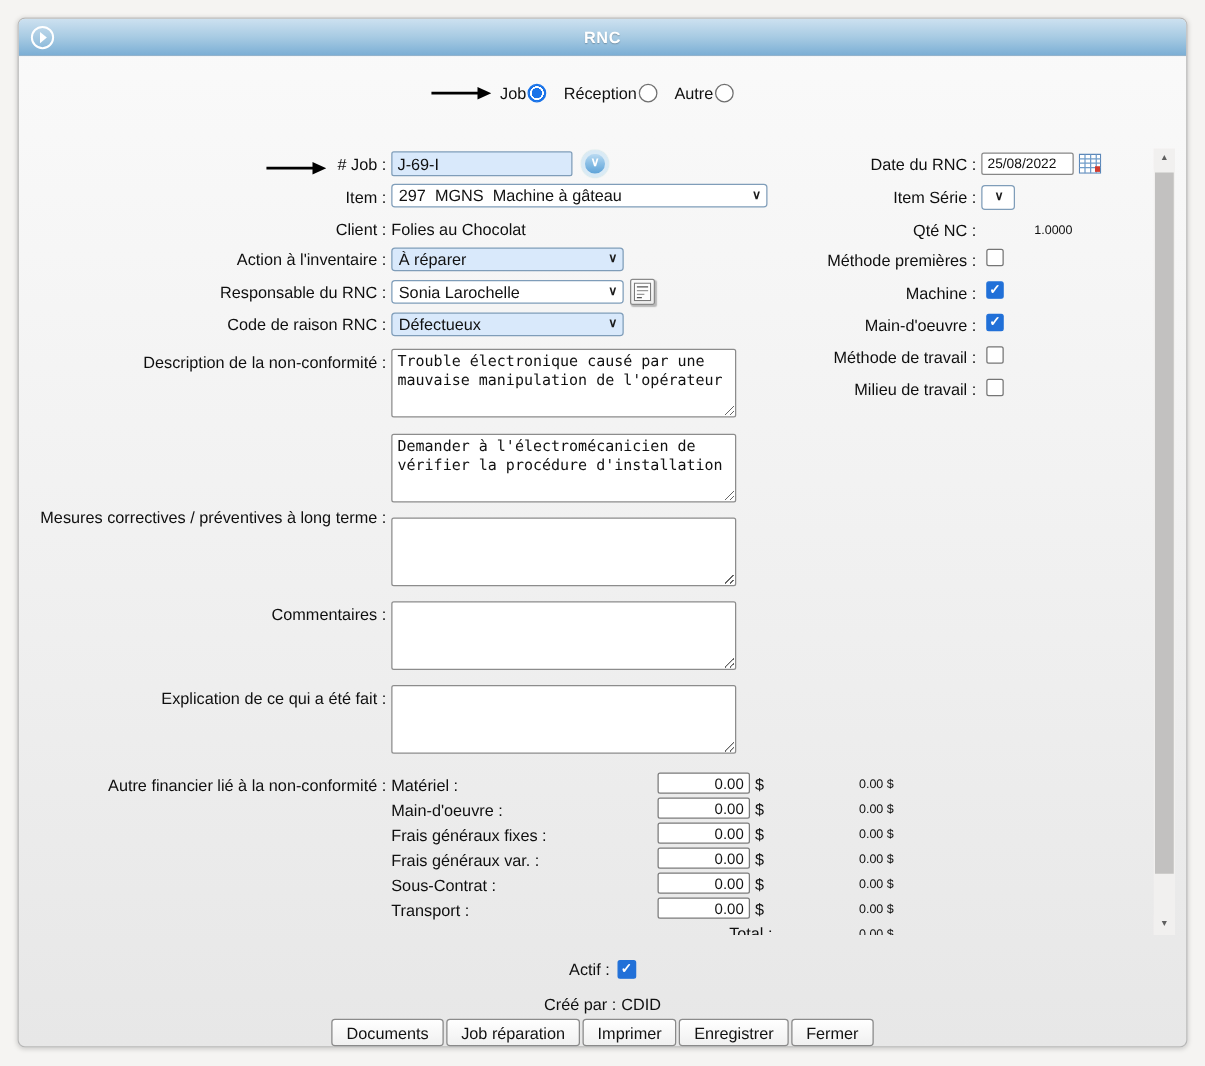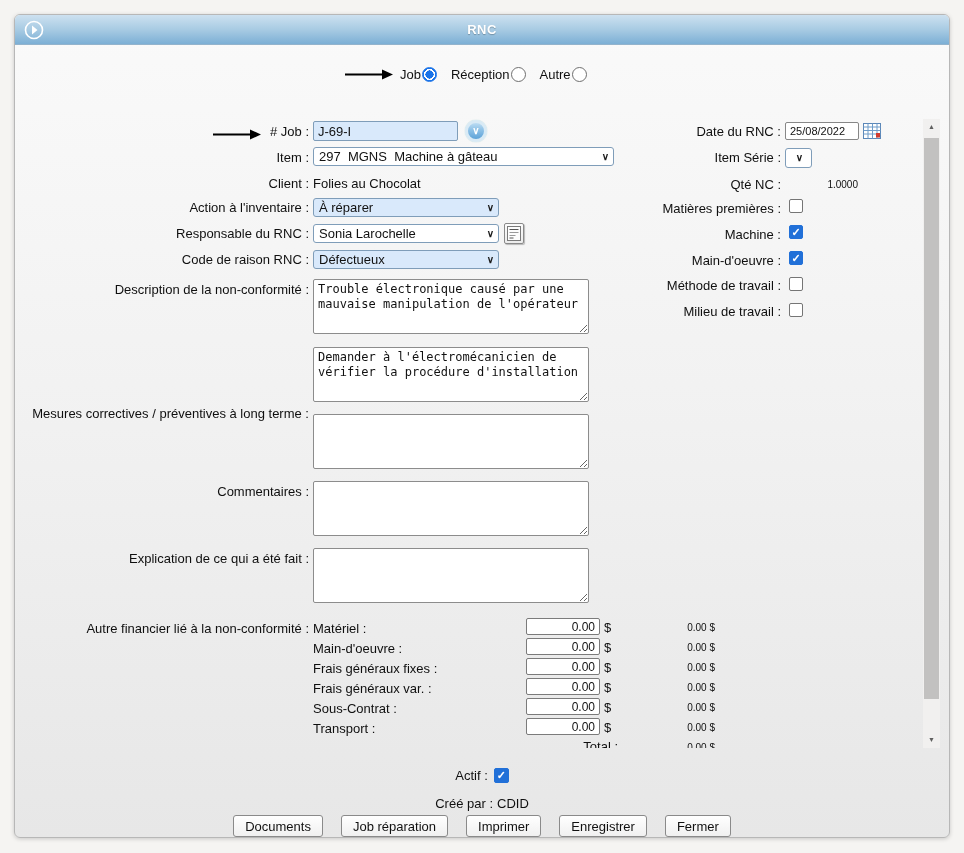--- a/index.html
+++ b/index.html
@@ -178,21 +178,21 @@
     <span class="lbl r" style="top:57px;">Client :</span>
     <span class="val" style="left:298px;top:57px;">Folies au Chocolat</span>
     <span class="lbl rr" style="top:58px;">Qté NC :</span>
     <span class="val small" style="right:65px;top:60px;">1.0000</span>
 
     <span class="lbl r" style="top:81px;">Action à l'inventaire :</span>
     <div class="sel blue" style="left:298px;top:79px;width:186px;">
       <span class="seltext">À réparer</span>
       <span class="chev">∨</span>
     </div>
-    <span class="lbl rr" style="top:82px;">Matières premières :</span>
+    <span class="lbl rr" style="top:82px;">Méthode premières :</span>
     <span class="cb" style="left:774px;top:80px;"></span>
 
     <span class="lbl r" style="top:107px;">Responsable du RNC :</span>
     <div class="sel" style="left:298px;top:105px;width:186px;">
       <span class="seltext">Sonia Larochelle</span>
       <span class="chev">∨</span>
     </div>
     <span class="mini-btn" style="left:489px;top:104px;">
       <svg width="14" height="15">
           <rect x="0.5" y="0.5" width="13" height="14" fill="#fdfdfd" stroke="#7a7a7a"></rect>
@@ -282,21 +282,21 @@
     <span class="cb checked big">
         <span class="mark">✓</span>
       </span>
   </div>
 
   <div class="footer-row" style="top:781px;gap:4px;">
     <span class="tlbl">Créé par :</span>
     <span class="tlbl">CDID</span>
   </div>
 
-  <div class="footer-row" style="top:800px;gap:18px;">
+  <div class="footer-row" style="top:800px;gap:2px;">
     <button class="btn">Documents</button>
     <button class="btn">Job réparation</button>
     <button class="btn">Imprimer</button>
     <button class="btn">Enregistrer</button>
     <button class="btn">Fermer</button>
   </div>
 
 </div>
 
 </body></html>

